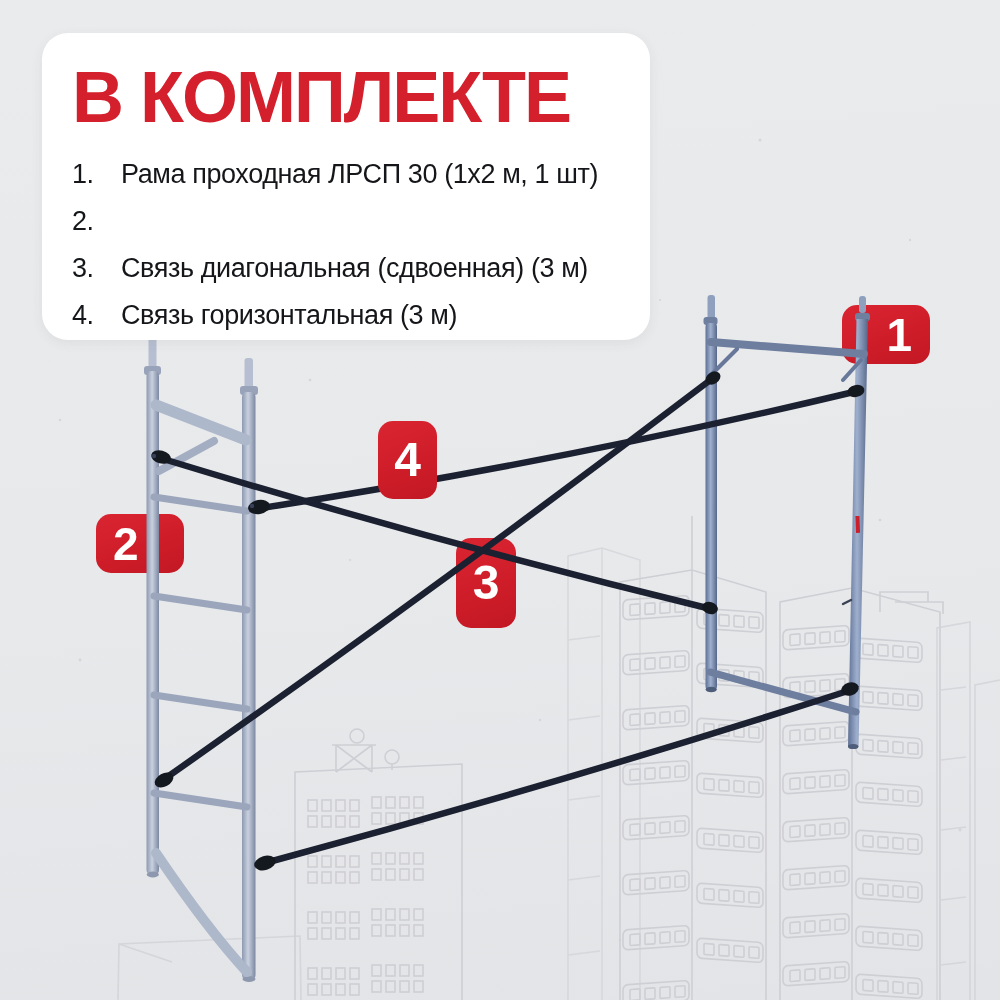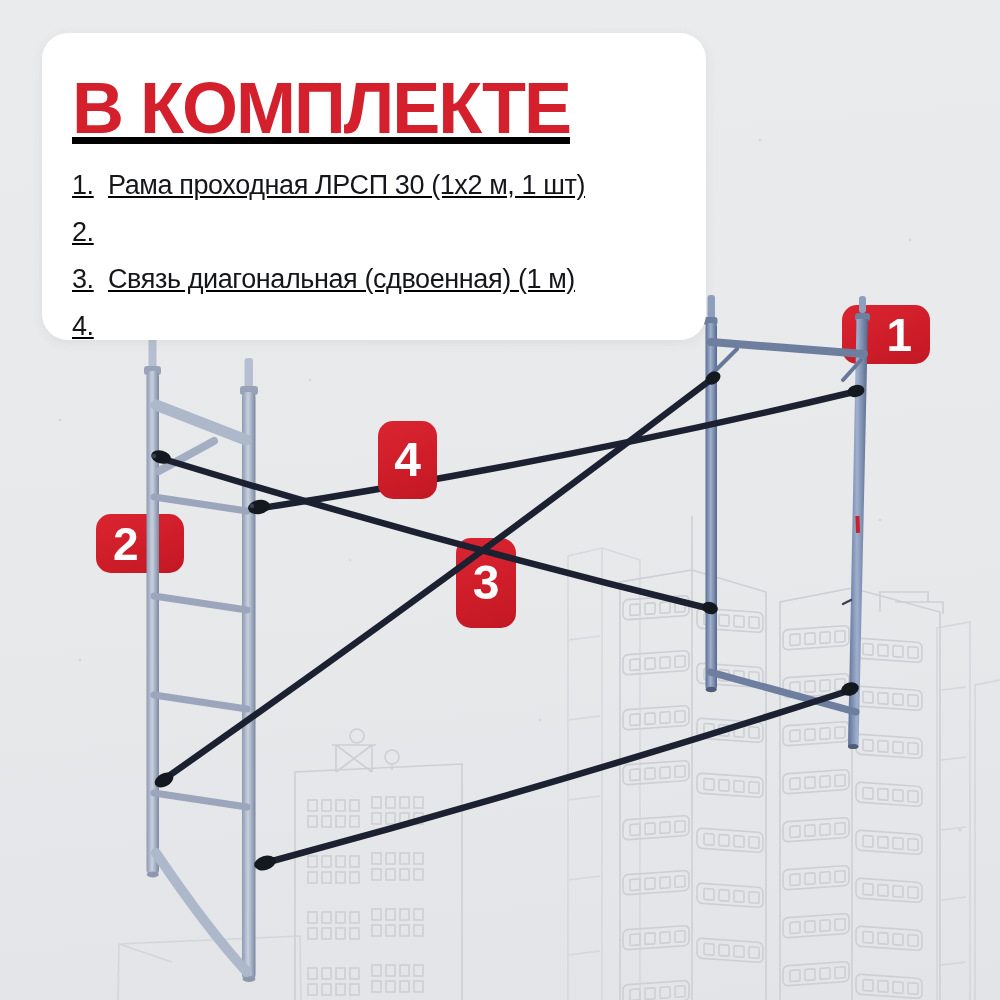--- a/index.html
+++ b/index.html
@@ -17,33 +17,33 @@
     color:#ffffff;font-weight:700;border-radius:15px;
     font-family:"Liberation Sans",sans-serif;line-height:1;
   }
   #badge-1{left:842px;top:305px;width:88px;height:59px;font-size:46px;z-index:2;
            justify-content:flex-end;padding-right:18px;box-sizing:border-box;}
   #badge-2{left:96px;top:514px;width:88px;height:59px;font-size:46px;z-index:2;
            justify-content:flex-start;padding-left:17px;box-sizing:border-box;}
   #badge-4{left:378px;top:421px;width:59px;height:78px;font-size:48px;z-index:4;}
   #badge-3{left:456px;top:538px;width:60px;height:90px;font-size:48px;z-index:2;}
   .card{
-    position:absolute;left:42px;top:33px;width:664px;height:307px;z-index:5;
+    position:absolute;left:42px;top:33px;width:608px;height:307px;z-index:5;
     background:#ffffff;border-radius:26px;box-sizing:border-box;
-    padding:39px 24px 0 30px;box-shadow:0 3px 12px rgba(60,65,75,0.07);text-decoration:underline;
+    padding:28px 24px 0 30px;box-shadow:0 3px 12px rgba(60,65,75,0.07);
   }
   .card h1{
     margin:0;color:#d4202c;font-size:72px;font-weight:700;
     letter-spacing:-2px;line-height:1.0;white-space:nowrap;
   }
   .kit{margin-top:24px;}
   .krow{display:flex;align-items:baseline;margin-bottom:13px;
         font-size:27px;letter-spacing:-0.4px;color:#15161a;line-height:34px;}
   .knum{flex:0 0 36px;}
-  .ktext{white-space:nowrap;}
+  .ktext{white-space:nowrap;margin-left:13px;}
 </style>
 </head>
 <body>
 
 <div class="stage">
 
   <svg id="bg-art" viewBox="0 0 1000 1000">
     <defs>
       <g id="winrow" fill="none" stroke="#cdced3" stroke-width="1.6">
         <rect x="0" y="0" width="66" height="20" rx="5"></rect>
@@ -253,21 +253,22 @@
     <div class="kit">
       <div class="krow">
         <span class="knum">1.</span>
         <span class="ktext">Рама проходная ЛРСП 30 (1х2 м, 1 шт)</span>
       </div>
       <div class="krow">
         <span class="knum">2.</span>
       </div>
       <div class="krow">
         <span class="knum">3.</span>
-        <span class="ktext">Связь диагональная (сдвоенная) (1 м)</span>
+        <span class="ktext">Связь диагональная (сдвоенная) (3 м)</span>
       </div>
       <div class="krow">
         <span class="knum">4.</span>
+        <span class="ktext">Связь горизонтальная (3 м)</span>
       </div>
     </div>
   </div>
 
 </div>
 
 </body></html>

